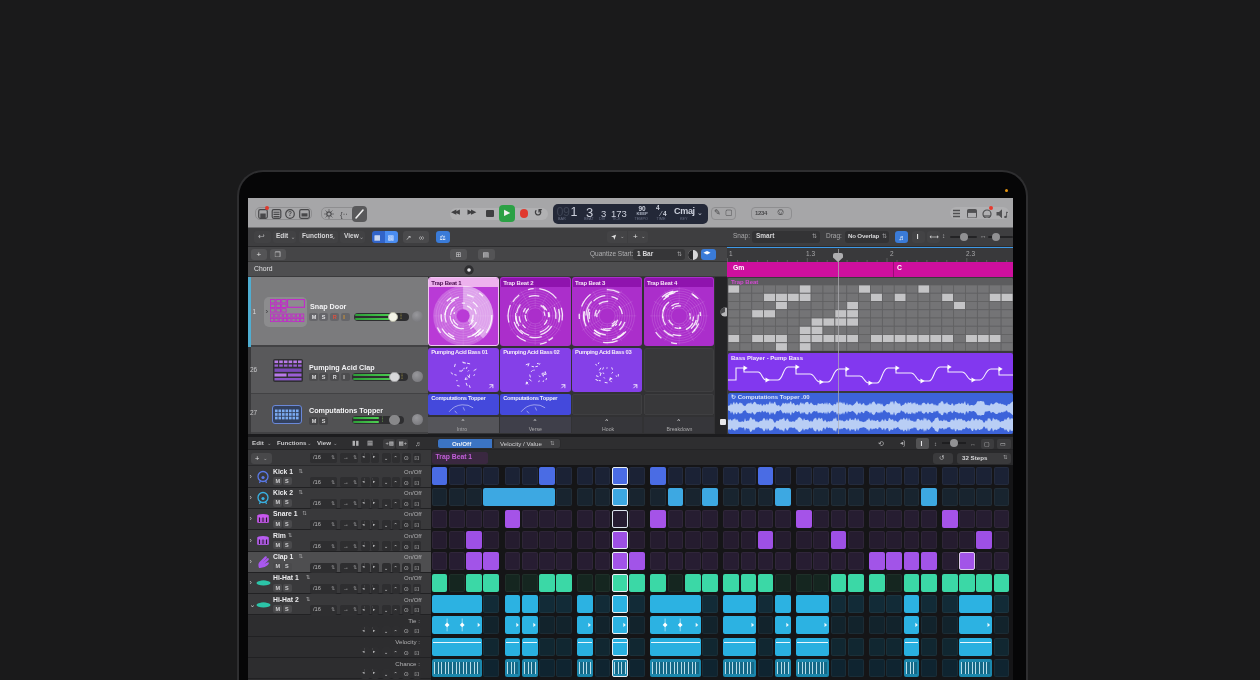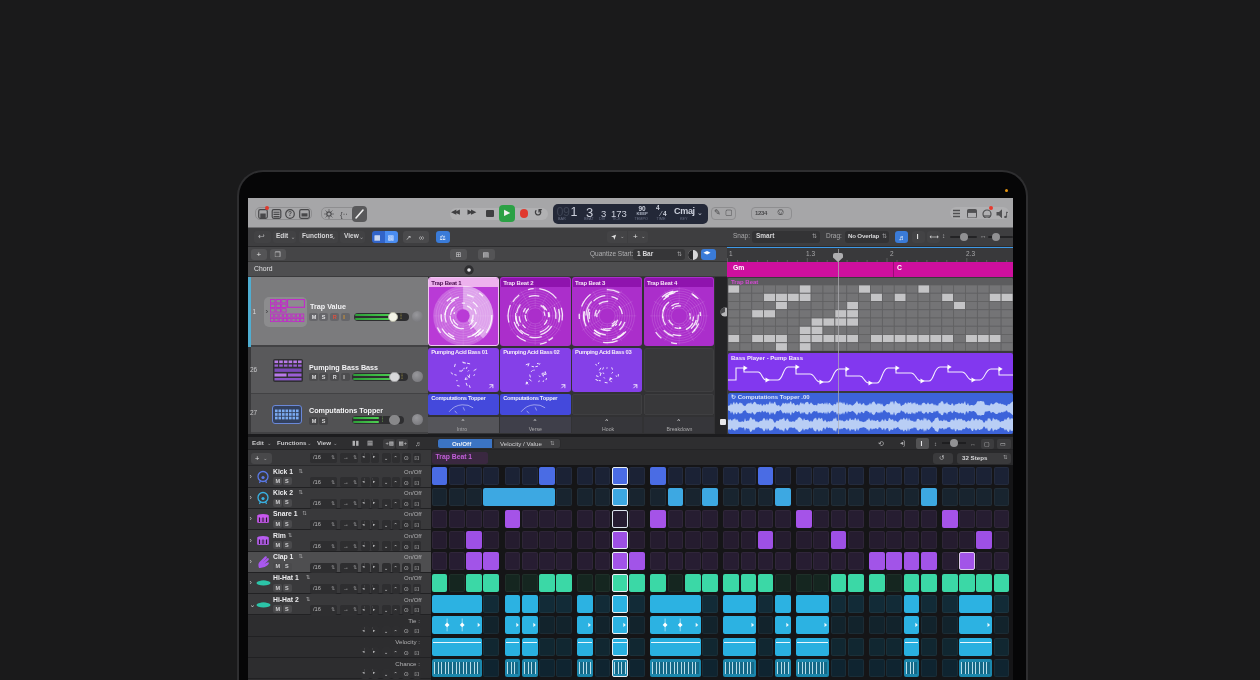--- a/index.html
+++ b/index.html
@@ -234,21 +234,21 @@
     <rect x="30.599999999999998" y="15.0" width="3.2" height="3.2" fill="none" stroke="#c02cc8" stroke-width="0.9"></rect>
     <rect x="0.5" y="19.4" width="3.2" height="3.2" fill="none" stroke="#c02cc8" stroke-width="0.9"></rect>
     <rect x="4.8" y="19.4" width="3.2" height="3.2" fill="none" stroke="#c02cc8" stroke-width="0.9"></rect>
     <rect x="9.1" y="19.4" width="3.2" height="3.2" fill="none" stroke="#c02cc8" stroke-width="0.9"></rect>
     <rect x="13.399999999999999" y="19.4" width="3.2" height="3.2" fill="none" stroke="#c02cc8" stroke-width="0.9"></rect>
     <rect x="17.7" y="19.4" width="3.2" height="3.2" fill="none" stroke="#c02cc8" stroke-width="0.9"></rect>
     <rect x="22.0" y="19.4" width="3.2" height="3.2" fill="none" stroke="#c02cc8" stroke-width="0.9"></rect>
     <rect x="26.299999999999997" y="19.4" width="3.2" height="3.2" fill="none" stroke="#c02cc8" stroke-width="0.9"></rect>
     <rect x="30.599999999999998" y="19.4" width="3.2" height="3.2" fill="none" stroke="#c02cc8" stroke-width="0.9"></rect>
   </svg>
-<div class="t" style="left:310.0px;top:303.0px;font-size:7.2px;color:#f2f2f4;font-weight:bold;">Trap Value</div>
+<div class="t" style="left:310.0px;top:303.0px;font-size:7.2px;color:#f2f2f4;font-weight:bold;">Snap Door</div>
 <div class="" style="left:309.0px;top:312.5px;width:9.4px;height:8.5px;background:#66666a;border-radius:2px;"></div>
 <div class="t" style="left:311.7px;top:314.5px;font-size:5.5px;color:#e2e2e4;font-weight:bold;">M</div>
 <div class="" style="left:319.0px;top:312.5px;width:9.4px;height:8.5px;background:#66666a;border-radius:2px;"></div>
 <div class="t" style="left:321.7px;top:314.5px;font-size:5.5px;color:#e2e2e4;font-weight:bold;">S</div>
 <div class="" style="left:330.0px;top:312.5px;width:9.4px;height:8.5px;background:#66666a;border-radius:2px;"></div>
 <div class="t" style="left:332.7px;top:314.5px;font-size:5.5px;color:#e0503e;font-weight:bold;">R</div>
 <div class="" style="left:340.5px;top:312.5px;width:9.4px;height:8.5px;background:#66666a;border-radius:2px;"></div>
 <div class="t" style="left:343.2px;top:314.5px;font-size:5.5px;color:#e09a30;font-weight:bold;">I</div>
 <div class="" style="left:353.5px;top:312.5px;width:55.0px;height:8.5px;background:#2e2e30;border-radius:4px;"></div>
 <div class="" style="left:355.0px;top:314.0px;width:40.0px;height:2.4px;background:linear-gradient(90deg,#2d9e38,#4ed052);border-radius:1px;"></div>
@@ -269,21 +269,21 @@
     <rect x="6.2" y="5.5" width="3.6" height="2.2" fill="#9a5fd4"></rect>
     <rect x="10.9" y="5.5" width="3.6" height="2.2" fill="#9a5fd4"></rect>
     <rect x="15.600000000000001" y="5.5" width="3.6" height="2.2" fill="#9a5fd4"></rect>
     <rect x="20.3" y="5.5" width="3.6" height="2.2" fill="#9a5fd4"></rect>
     <rect x="25.0" y="5.5" width="3.6" height="2.2" fill="#9a5fd4"></rect>
     <rect x="1.5" y="9.5" width="27" height="3.4" fill="#7a4ab8"></rect>
     <rect x="1.5" y="14.5" width="12" height="3" fill="#b87ae8"></rect>
     <rect x="15" y="14.5" width="13.5" height="3" fill="#9a5fd4"></rect>
     <rect x="1.5" y="19" width="27" height="2.4" fill="#8a55c8"></rect>
   </svg>
-<div class="t" style="left:309.0px;top:363.5px;font-size:7.2px;color:#f2f2f4;font-weight:bold;">Pumping Bass Bass</div>
+<div class="t" style="left:309.0px;top:363.5px;font-size:7.2px;color:#f2f2f4;font-weight:bold;">Pumping Acid Clap</div>
 <div class="" style="left:309.0px;top:372.5px;width:9.4px;height:8.5px;background:#4c4c4e;border-radius:2px;"></div>
 <div class="t" style="left:311.7px;top:374.5px;font-size:5.5px;color:#d8d8da;font-weight:bold;">M</div>
 <div class="" style="left:319.0px;top:372.5px;width:9.4px;height:8.5px;background:#4c4c4e;border-radius:2px;"></div>
 <div class="t" style="left:321.7px;top:374.5px;font-size:5.5px;color:#d8d8da;font-weight:bold;">S</div>
 <div class="" style="left:330.0px;top:372.5px;width:9.4px;height:8.5px;background:#4c4c4e;border-radius:2px;"></div>
 <div class="t" style="left:332.7px;top:374.5px;font-size:5.5px;color:#d8d8da;font-weight:bold;">R</div>
 <div class="" style="left:340.5px;top:372.5px;width:9.4px;height:8.5px;background:#4c4c4e;border-radius:2px;"></div>
 <div class="t" style="left:343.2px;top:374.5px;font-size:5.5px;color:#d8d8da;font-weight:bold;">I</div>
 <div class="" style="left:351.5px;top:372.5px;width:56.5px;height:8.5px;background:#2e2e30;border-radius:4px;"></div>
 <div class="" style="left:353.0px;top:374.0px;width:43.0px;height:2.4px;background:linear-gradient(90deg,#2d9e38,#4ed052);border-radius:1px;"></div>

